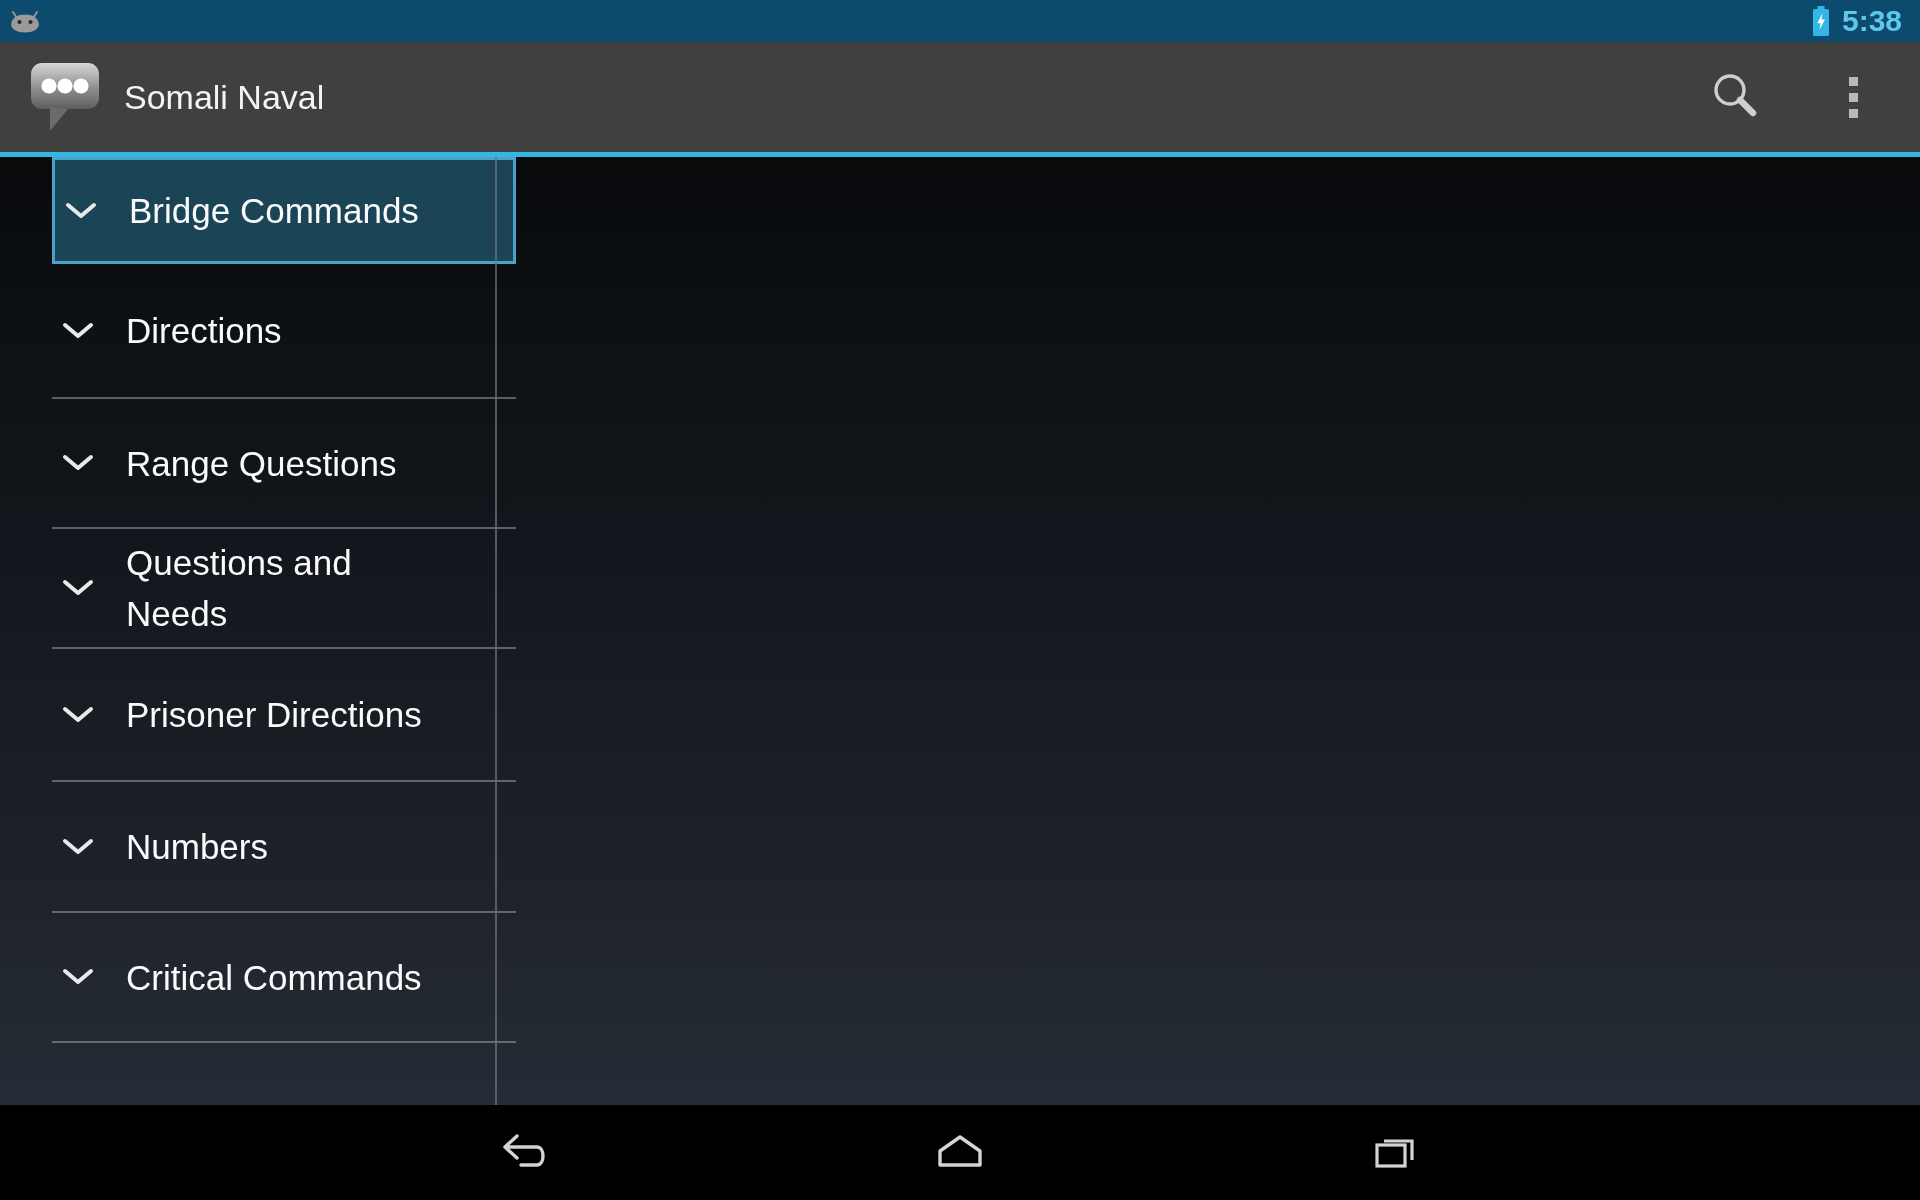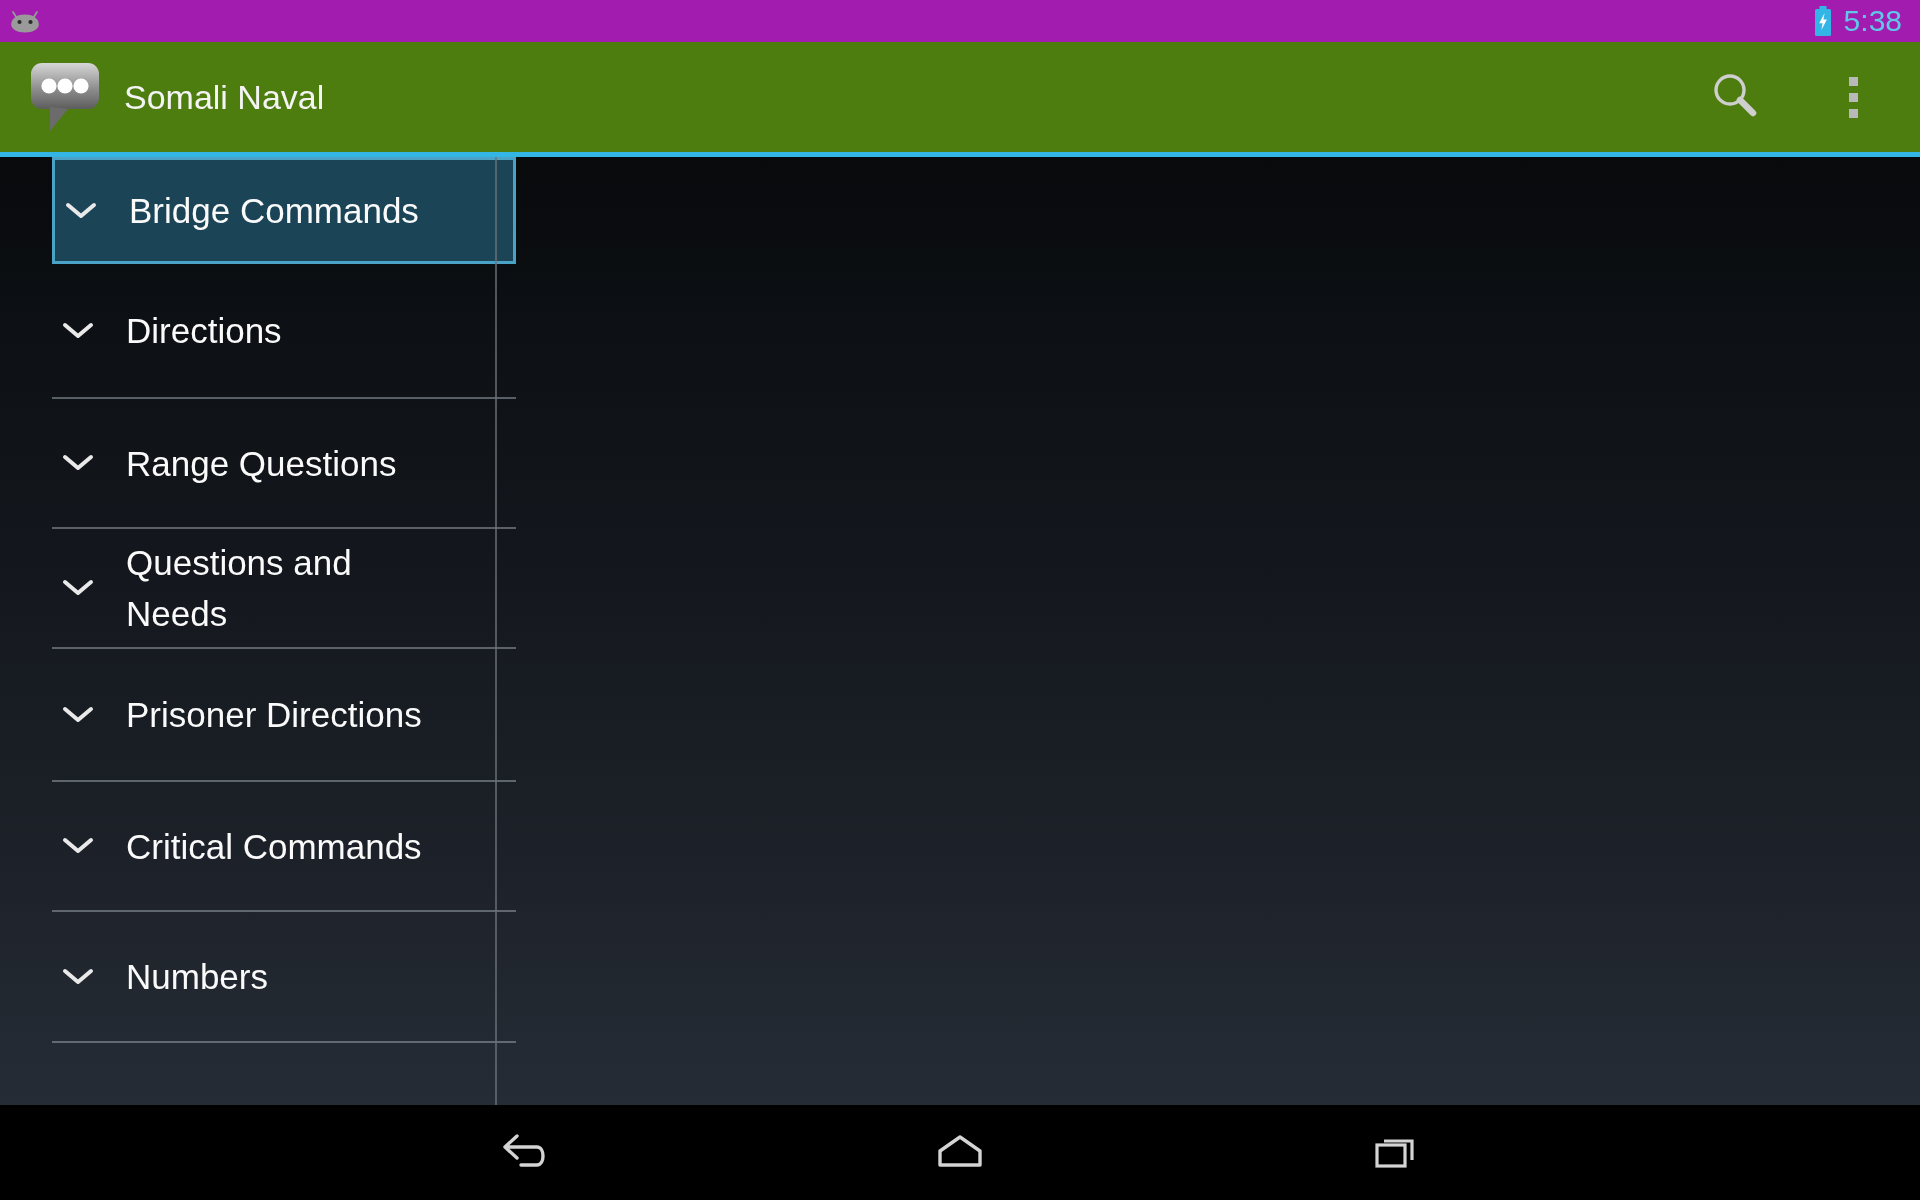--- a/index.html
+++ b/index.html
@@ -7,37 +7,37 @@
     width:1920px; height:1200px;
     background:#000;
     font-family:"Liberation Sans", sans-serif;
     overflow:hidden;
   }
   #screen { position:relative; width:1920px; height:1200px; background:#000; }
 
   
   #status-bar {
     position:absolute; top:0; left:0; width:1920px; height:42px;
-    background:#a21caf; display:flex; align-items:center;
+    background:#0c4a6e; display:flex; align-items:center;font-weight:bold;
   }
   #status-left { display:flex; align-items:center; padding-left:8px; gap:6px; }
   #status-right {
     margin-left:auto; display:flex; align-items:center; gap:10px; padding-right:18px;
   }
   .android-head { width:34px; height:26px; display:block; }
   .batt { width:22px; height:30px; display:block; }
   #clock {
     color:#5fc8e8; font-size:30px; line-height:30px;
     font-family:"Liberation Sans", sans-serif; letter-spacing:0px;
   }
 
   
   #action-bar {
     position:absolute; top:42px; left:0; width:1920px; height:110px;
-    background:#4d7c0f; display:flex; align-items:center;
+    background:#404040; display:flex; align-items:center;
   }
   #app-icon-wrap { margin-left:28px; width:74px; height:76px; position:relative; }
   #app-title {
     color:#f4f4f4; font-size:34px; margin-left:22px;
     font-family:"Liberation Sans", sans-serif; font-weight:400;
   }
   #action-items { margin-left:auto; display:flex; align-items:center; gap:56px; padding-right:36px; }
   .action-btn { width:62px; height:62px; display:flex; align-items:center; justify-content:center; }
   #overflow-dots { display:flex; flex-direction:column; gap:7px; align-items:center; }
   #overflow-dots i { display:block; width:9px; height:9px; background:#b9b9b9; }
@@ -201,36 +201,36 @@
 
       <div class="list-item" style="height:133px;">
         <span class="chevron">
           <svg width="34" height="22" viewBox="0 0 34 22">
             <polyline points="4,5 17,16 30,5" fill="none" stroke="#e9e9e9" stroke-width="4" stroke-linecap="round" stroke-linejoin="round"></polyline>
           </svg>
         </span>
         <span class="item-label">Prisoner Directions</span>
       </div>
 
+      <div class="list-item" style="height:131px;">
+        <span class="chevron">
+          <svg width="34" height="22" viewBox="0 0 34 22">
+            <polyline points="4,5 17,16 30,5" fill="none" stroke="#e9e9e9" stroke-width="4" stroke-linecap="round" stroke-linejoin="round"></polyline>
+          </svg>
+        </span>
+        <span class="item-label">Numbers</span>
+      </div>
+
       <div class="list-item" style="height:130px;">
         <span class="chevron">
           <svg width="34" height="22" viewBox="0 0 34 22">
             <polyline points="4,5 17,16 30,5" fill="none" stroke="#e9e9e9" stroke-width="4" stroke-linecap="round" stroke-linejoin="round"></polyline>
           </svg>
         </span>
         <span class="item-label">Critical Commands</span>
-      </div>
-
-      <div class="list-item" style="height:131px;">
-        <span class="chevron">
-          <svg width="34" height="22" viewBox="0 0 34 22">
-            <polyline points="4,5 17,16 30,5" fill="none" stroke="#e9e9e9" stroke-width="4" stroke-linecap="round" stroke-linejoin="round"></polyline>
-          </svg>
-        </span>
-        <span class="item-label">Numbers</span>
       </div>
 
       <div class="list-item" style="height:40px;border-bottom:none;"></div>
 
     </div>
 
     <div id="pane-divider"></div>
 
     <div id="detail-pane"></div>
   </div>

